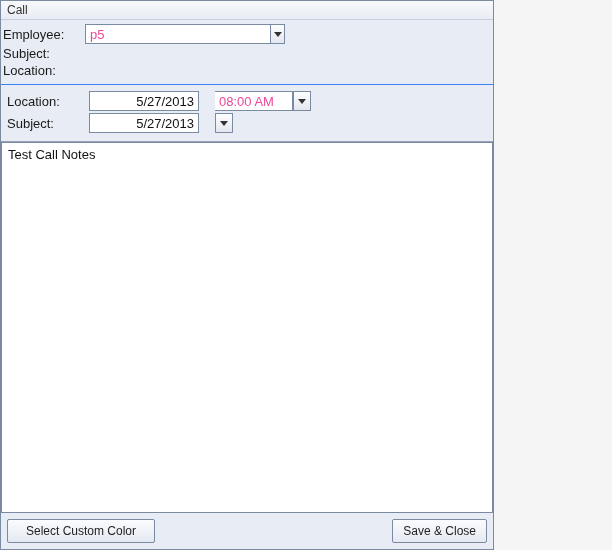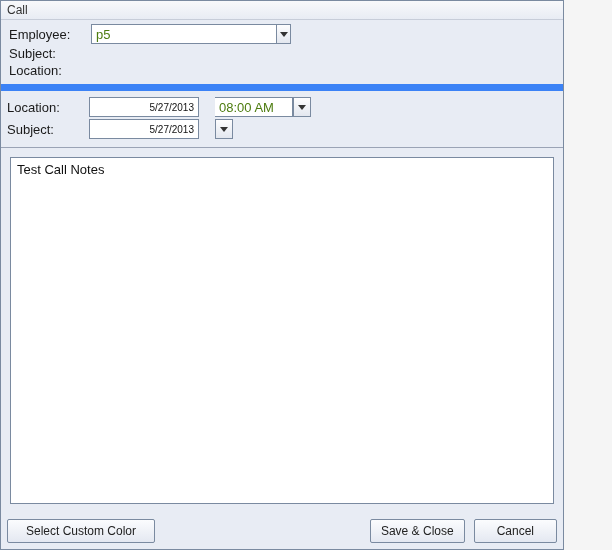--- a/index.html
+++ b/index.html
@@ -3,57 +3,57 @@
 <meta charset="utf-8">
 <style>
   * { box-sizing: border-box; }
   html, body {
     margin: 0; padding: 0;
     font-family: "Segoe UI", Tahoma, sans-serif;
     font-size: 12px;
     background: #f5f5f5;
   }
   .window {
-    width: 564px;
+    width: 494px;
     height: 550px;
     background: #e8ecf4;
     border: 1px solid #7a8aa0;
     display: flex;
     flex-direction: column;
   }
   .titlebar {
     padding: 2px 6px;
     font-size: 12px;
     color: #333;
     background: linear-gradient(#f8f9fb,#e8ecf4);
     border-bottom: 1px solid #c7cdd9;
   }
   .form-area {
-    padding: 2px 6px 4px 8px;
-    border-bottom: 7px solid #3b82f6;
+    padding: 2px 6px 4px 2px;
+    border-bottom: 1px solid #3b82f6;
   }
   .row {
     display: flex;
     align-items: center;
     margin: 2px 0;
   }
   .label {
     width: 82px;
     color: #1a1a1a;
     font-size: 13px;
   }
   .input-text {
     flex: 1;
     height: 20px;
     border: 1px solid #7a8aa0;
     background: #fff;
     padding: 1px 4px;
     font-family: inherit;
     font-size: 13px;
-    color: #4d7c0f;
+    color: #ec4899;
   }
   .combo {
     display: flex;
     align-items: stretch;
   }
   .combo .input-text {
     border-right: none;
   }
   .combo-btn {
     width: 18px;
@@ -77,54 +77,54 @@
   }
   .time-row .label { width: 82px; }
   .date-input {
     width: 110px;
     height: 20px;
     border: 1px solid #7a8aa0;
     background: #fff;
     padding: 1px 4px;
     text-align: right;
     font-family: inherit;
-    font-size: 10px;
+    font-size: 13px;
     color: #111;
   }
   .time-combo {
     display: flex;
     margin-left: 16px;
   }
   .time-combo .input-text {
     width: 78px;
     flex: none;
     border-left: none;
   }
   .notes-wrap {
     flex: 1;
-    margin: 9px;
+    margin: 0;
     position: relative;
     display: flex;
   }
   .notes {
     flex: 1;
     border: 1px solid #7a8aa0;
     background: #fff;
     padding: 4px 6px;
     font-family: inherit;
     font-size: 13px;
     color: #111;
     resize: none;
     overflow-y: scroll;
   }
   .button-bar {
     display: flex;
     align-items: center;
     padding: 6px;
-    gap: 9px;
+    gap: 18px;
   }
   .spacer { flex: 1; }
   .btn {
     height: 24px;
     padding: 0 10px;
     border: 1px solid #7a8aa0;
     background: linear-gradient(#fbfcfe,#e4e8f1);
     font-family: inherit;
     font-size: 12px;
     color: #222;
@@ -200,16 +200,15 @@
   </div>
 
   <div class="notes-wrap">
     <textarea class="notes" style="">Test Call Notes</textarea>
   </div>
 
   <div class="button-bar">
     <button class="btn wide">Select Custom Color</button>
     <div class="spacer"></div>
     <button class="btn">Save &amp; Close</button>
-    <button class="btn" style="padding:0 22px">Cancel</button>
   </div>
 
 </div>
 
 </body></html>

